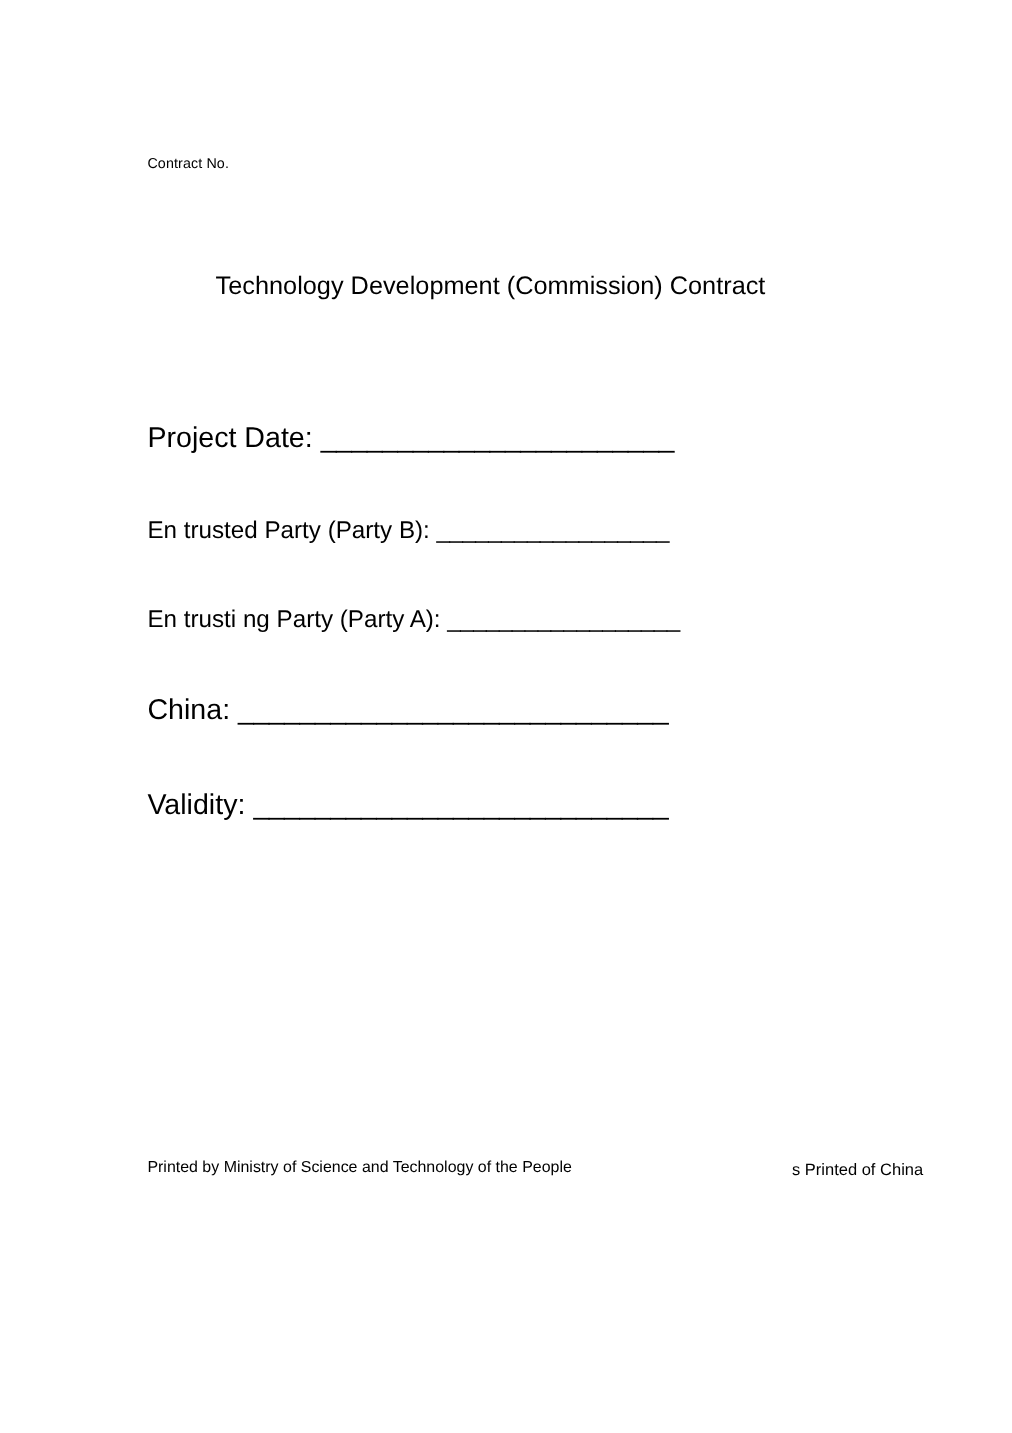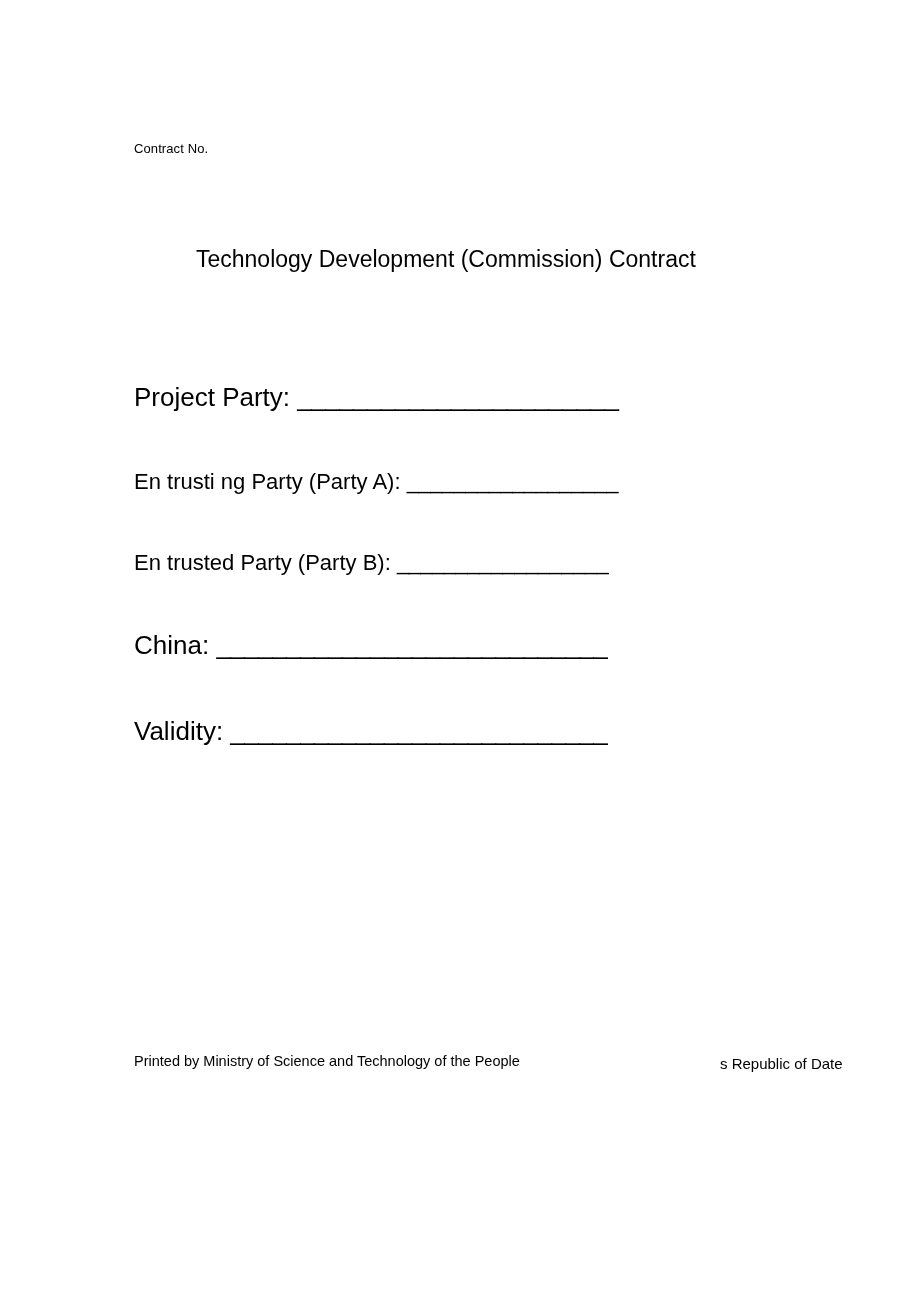--- a/index.html
+++ b/index.html
@@ -83,39 +83,39 @@
 
 <div class="page">
 
   <div class="contract-no">Contract No.</div>
 
   <div class="doc-title">Technology Development (Commission) Contract</div>
 
   <div class="fields">
 
     <div class="field-row">
-      <span class="label">Project Party: </span><span class="blank">_______________________</span>
+      <span class="label">Project Date: </span><span class="blank">_______________________</span>
+    </div>
+
+    <div class="field-row compact">
+      <span class="label">En trusted Party (Party B): </span><span class="blank">__________________</span>
     </div>
 
     <div class="field-row compact">
       <span class="label">En trusti ng Party (Party A): </span><span class="blank">__________________</span>
-    </div>
-
-    <div class="field-row compact">
-      <span class="label">En trusted Party (Party B): </span><span class="blank">__________________</span>
     </div>
 
     <div class="field-row">
       <span class="label">China: </span><span class="blank">____________________________</span>
     </div>
 
 
     <div class="field-row">
       <span class="label">Validity: </span><span class="blank">___________________________</span>
     </div>
 
   </div>
 
   <div class="footer-left">Printed by Ministry of Science and Technology of the People</div>
 
-  <div class="footer-right">s Republic of Date</div>
+  <div class="footer-right">s Printed of China</div>
 
 </div>
 
 </body></html>

